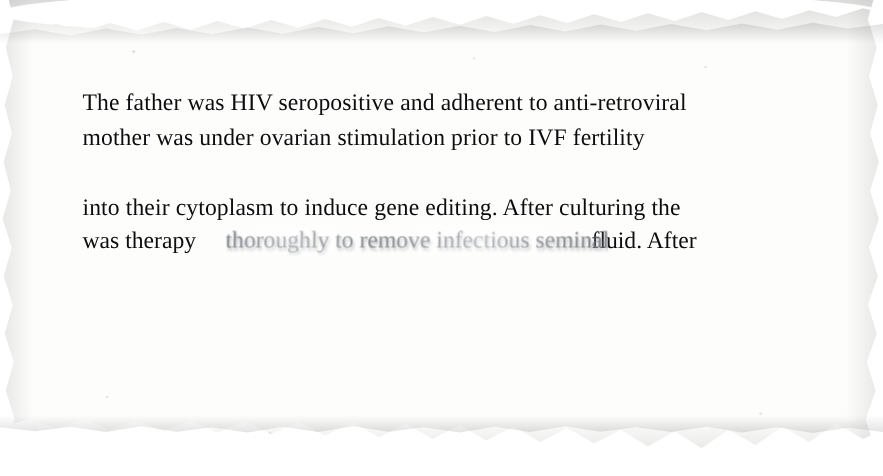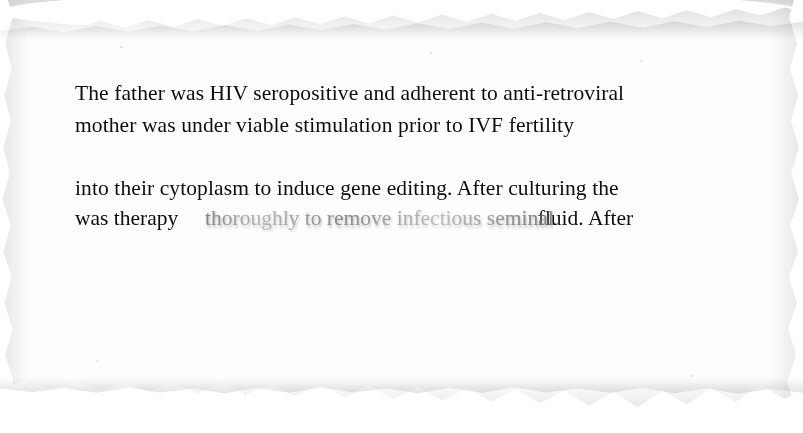--- a/index.html
+++ b/index.html
@@ -226,21 +226,21 @@
     <div class="tear-left"></div>
     <div class="tear-right"></div>
     <div class="tear-top"></div>
     <div class="tear-top-line"></div>
     <div class="tear-bottom"></div>
     <div class="tear-bottom-line"></div>
   </div>
 
   <div class="text-block">
     <p>The father was HIV seropositive and adherent to anti-retroviral</p>
-    <p>mother was under viable stimulation prior to IVF fertility</p>
+    <p>mother was under ovarian stimulation prior to IVF fertility</p>
     <p style="visibility:hidden;">was washed thoroughly to remove infectious seminal fluid. After</p>
     <p>into their cytoplasm to induce gene editing. After culturing the</p>
   </div>
 
   <div class="masked-line-cover">
     <span>was therapy </span><span class="hidden-part">thoroughly to remove infectious seminal</span><span> fluid. After</span>
   </div>
 
   <div class="smudge">
     <div class="smudge-ghost b">thoroughly to remove infectious seminal</div>

